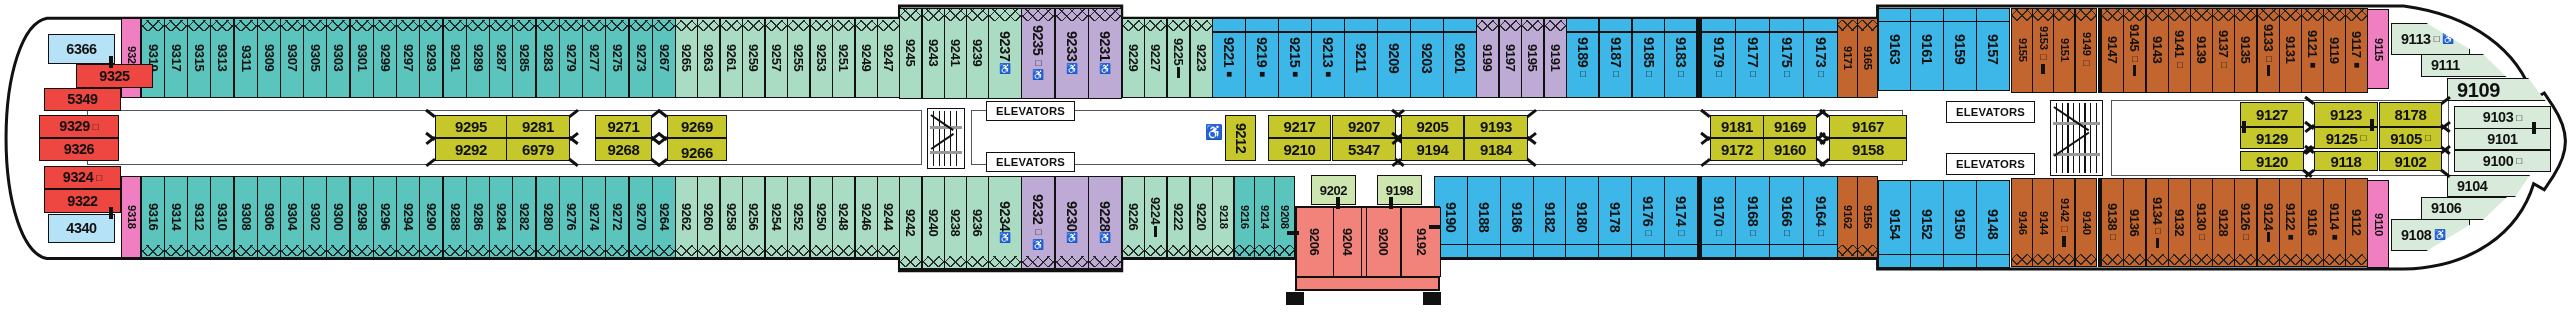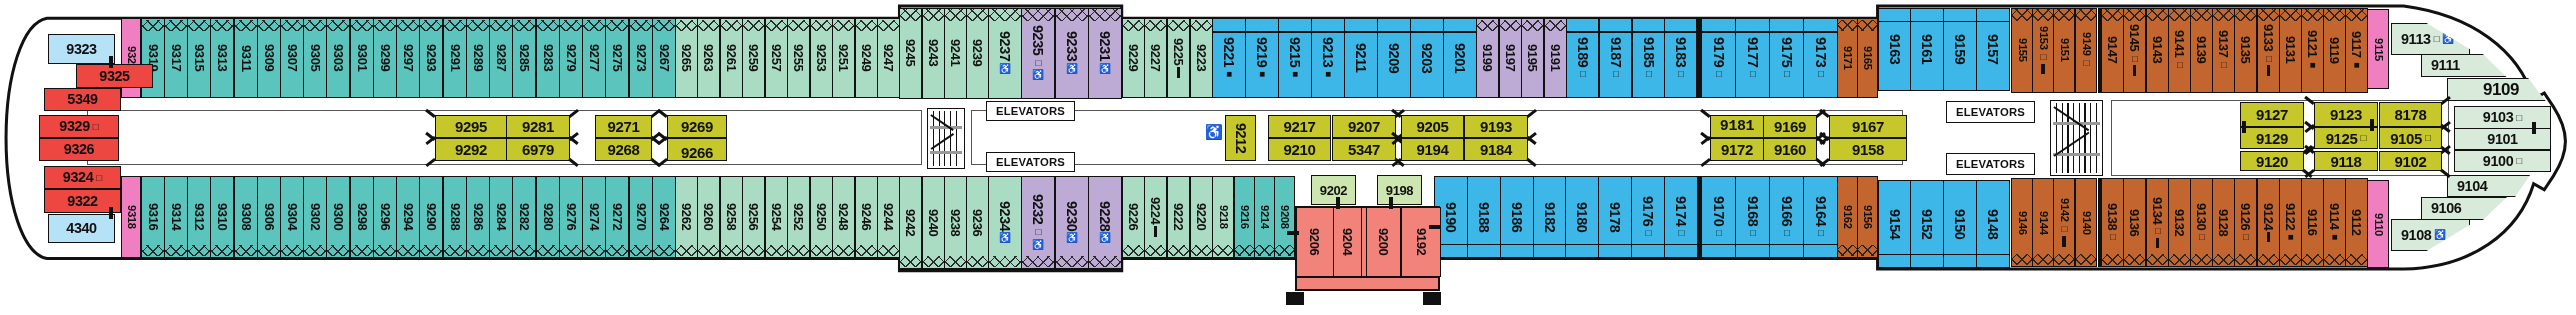--- a/index.html
+++ b/index.html
@@ -735,21 +735,21 @@
       <div class="vlab">9114<span class="mk">■</span></div>
     </div>
     <div class="cab" style="left: 2345px; top: 178px; width: 23px; height: 89px; background: rgb(194, 101, 46); font-size: 13px;">
       <div class="wavy wb"></div>
       <div class="vlab">9112</div>
     </div>
     <div class="cab" style="left: 2367px; top: 180px; width: 22px; height: 88px; background: rgb(240, 127, 194); font-size: 11.3px;">
       <div class="vlab">9110</div>
     </div>
     <div class="cab" style="left: 48px; top: 34px; width: 67px; height: 29.5px; background: rgb(182, 226, 248); font-size: 14.4px;">
-      <div class="hlab">9323</div>
+      <div class="hlab">6366</div>
     </div>
     <div class="cab" style="left: 44px; top: 64px; width: 77px; height: 24px; background: rgb(238, 71, 65); font-size: 14.4px; margin-left: 32px;">
       <div class="hlab">9325</div>
     </div>
     <div class="cab" style="left: 44px; top: 88px; width: 77px; height: 23.4px; background: rgb(238, 71, 65); font-size: 14.4px;">
       <div class="hlab">5349</div>
     </div>
     <div class="cab" style="left: 39px; top: 115px; width: 80px; height: 23px; background: rgb(238, 71, 65); font-size: 14.4px;">
       <div class="hlab">9329<span class="mk">□</span></div>
     </div>
@@ -770,21 +770,21 @@
     </div>
     <div class="cab" style="left: 1377px; top: 175px; width: 45px; height: 30px; background: rgb(205, 229, 175); font-size: 13px;">
       <div class="hlab">9198</div>
     </div>
     <div class="cab" style="left: 2391px; top: 23px; width: 79px; height: 32px; background: rgb(216, 234, 217); font-size: 14.4px; clip-path: polygon(0px 0px, 45% 0px, 100% 82%, 100% 100%, 0px 100%); justify-content: flex-start; padding-left: 9px;">
       <div class="hlab">9113<span class="mk">□</span><span class="mk">♿</span></div>
     </div>
     <div class="cab" style="left: 2421px; top: 54px; width: 86px; height: 23.4px; background: rgb(216, 234, 217); font-size: 14.4px; clip-path: polygon(0px 0px, 72% 0px, 100% 100%, 0px 100%); justify-content: flex-start; padding-left: 9px;">
       <div class="hlab">9111</div>
     </div>
-    <div class="cab" style="left: 2447px; top: 78px; width: 99px; height: 23.4px; background: rgb(216, 234, 217); font-size: 17px; clip-path: polygon(0px 0px, 82% 0px, 100% 100%, 0px 100%); justify-content: center; padding-left: 9px;">
+    <div class="cab" style="left: 2447px; top: 78px; width: 99px; height: 23.4px; background: rgb(216, 234, 217); font-size: 20px; clip-path: polygon(0px 0px, 82% 0px, 100% 100%, 0px 100%); justify-content: flex-start; padding-left: 9px;">
       <div class="hlab">9109</div>
     </div>
     <div class="cab" style="left: 2454px; top: 106px; width: 97px; height: 23px; background: rgb(216, 234, 217); font-size: 14.4px;">
       <div class="hlab">9103<span class="mk">□</span></div>
     </div>
     <div class="cab" style="left: 2454px; top: 128px; width: 97px; height: 22px; background: rgb(216, 234, 217); font-size: 14.4px;">
       <div class="hlab">9101</div>
     </div>
     <div class="cab" style="left: 2454px; top: 150px; width: 97px; height: 22px; background: rgb(216, 234, 217); font-size: 14.4px;">
       <div class="hlab">9100<span class="mk">□</span></div>
@@ -839,21 +839,21 @@
     </div>
     <div class="ycell dmr" style="left: 1464px; top: 115px; width: 64px; height: 23.4px; background: rgb(197, 199, 43);">
       <div class="hlab">9193</div>
     </div>
     <div class="ycell dml" style="left: 1401px; top: 138px; width: 63px; height: 23px; background: rgb(197, 199, 43);">
       <div class="hlab">9194</div>
     </div>
     <div class="ycell dmr" style="left: 1464px; top: 138px; width: 64px; height: 23px; background: rgb(197, 199, 43);">
       <div class="hlab">9184</div>
     </div>
-    <div class="ycell dml" style="left: 1710px; top: 115px; width: 54px; height: 23.4px; background: rgb(197, 199, 43); font-family: Liberation Mono, monospace;">
+    <div class="ycell dml" style="left: 1710px; top: 115px; width: 54px; height: 23.4px; background: rgb(197, 199, 43);">
       <div class="hlab">9181</div>
     </div>
     <div class="ycell dmr" style="left: 1763px; top: 115px; width: 54px; height: 23.4px; background: rgb(197, 199, 43);">
       <div class="hlab">9169</div>
     </div>
     <div class="ycell dml" style="left: 1710px; top: 138px; width: 54px; height: 23px; background: rgb(197, 199, 43);">
       <div class="hlab">9172</div>
     </div>
     <div class="ycell dmr" style="left: 1763px; top: 138px; width: 54px; height: 23px; background: rgb(197, 199, 43);">
       <div class="hlab">9160</div>

